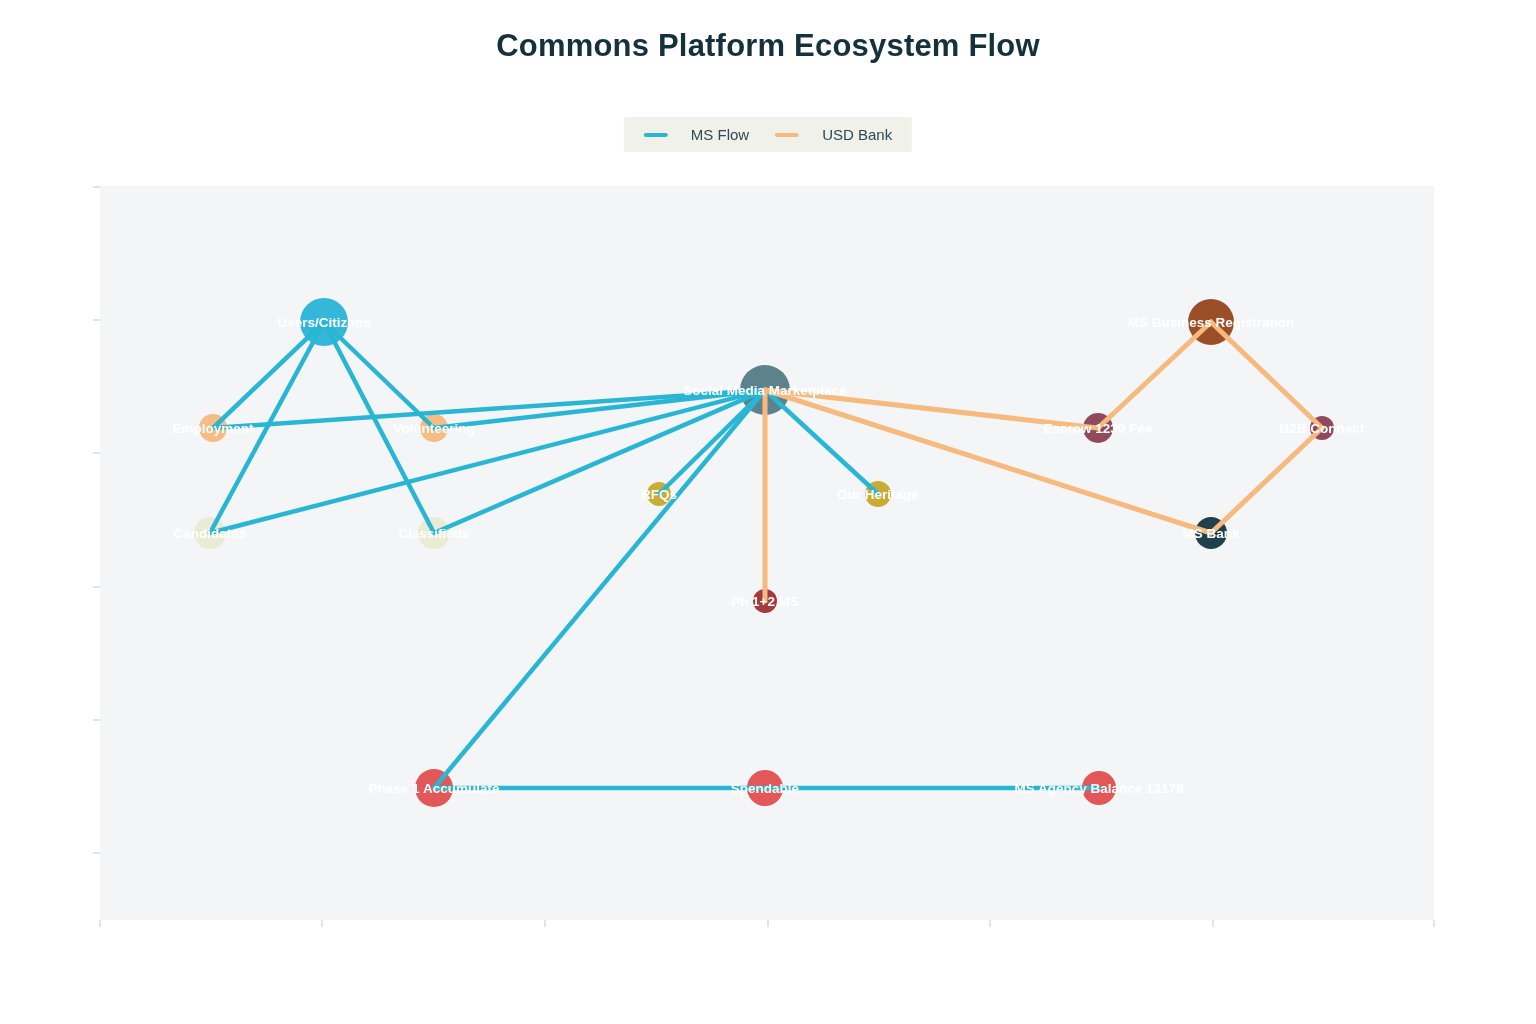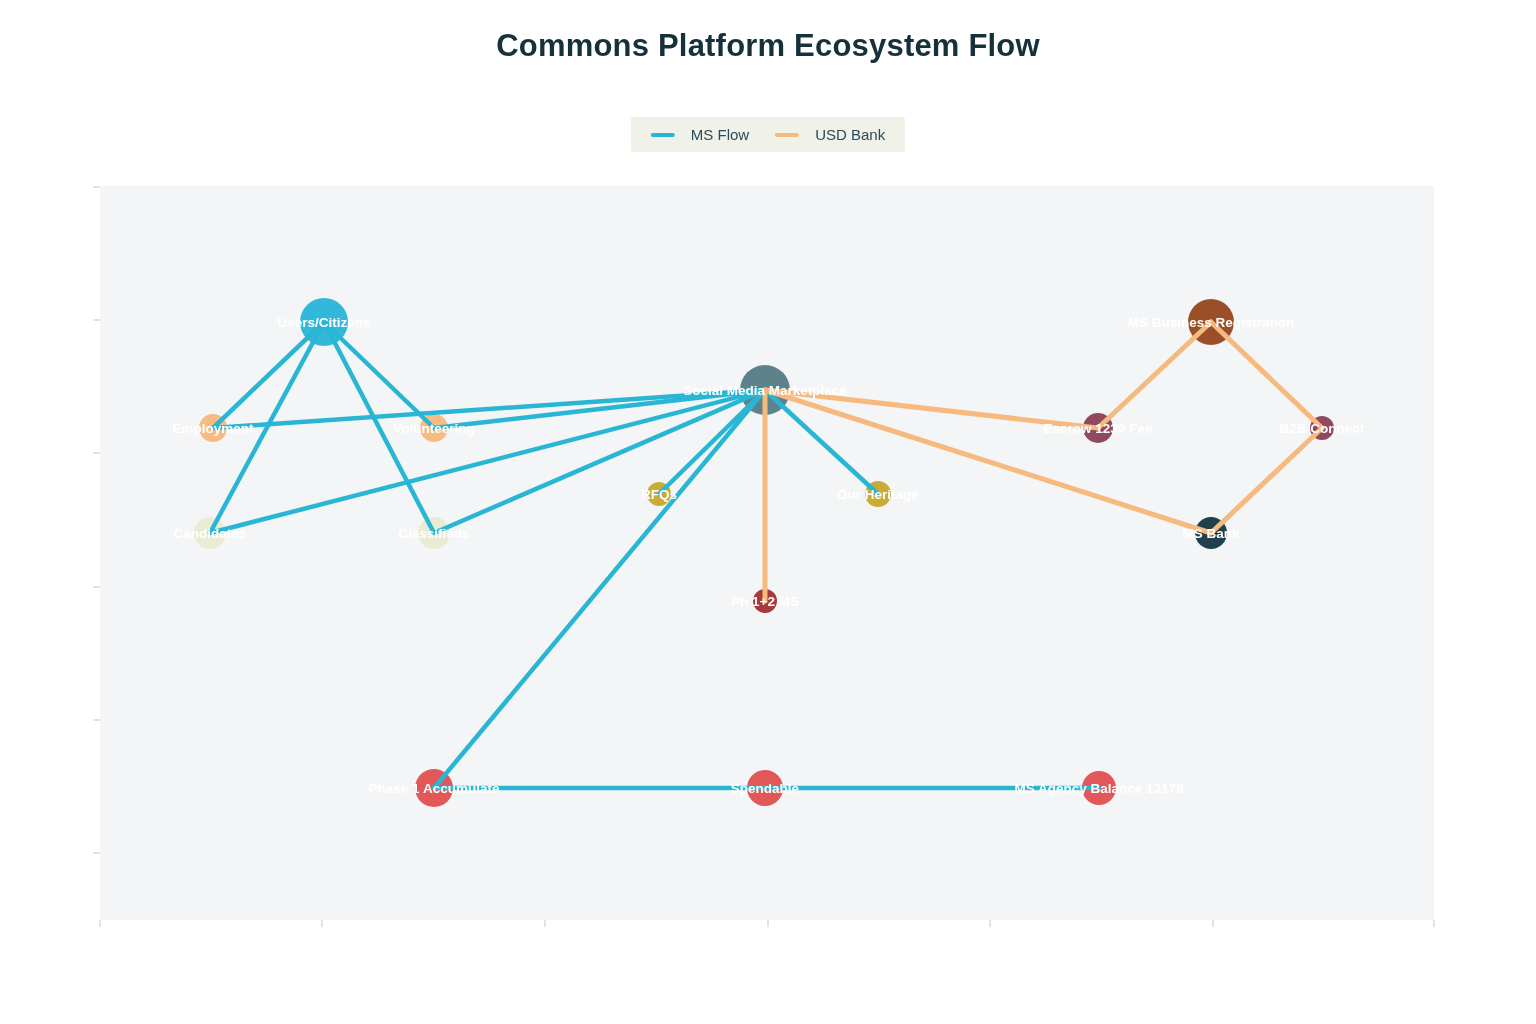--- a/index.html
+++ b/index.html
@@ -2,21 +2,21 @@
 <html><head>
 <meta charset="utf-8">
 <style>
   html,body{margin:0;padding:0;background:#ffffff;font-family:"Liberation Sans",sans-serif;}
   .page{position:relative;width:1536px;height:1024px;background:#ffffff;overflow:hidden;}
   .chart-title{position:absolute;top:28px;left:0;width:100%;text-align:center;
     font-size:31px;font-weight:bold;color:#15313c;letter-spacing:0.2px;}
   .legend{position:absolute;top:117px;left:50%;transform:translateX(-50%);
     display:inline-flex;align-items:center;gap:26px;background:#f0f1e9;
     padding:9px 20px;border-radius:2px;}
-  .legend-item{display:flex;align-items:center;gap:16px;cursor:pointer;}
+  .legend-item{display:flex;align-items:center;gap:23px;cursor:pointer;}
   .legend-swatch{width:24px;height:4px;border-radius:2px;display:inline-block;}
   .legend-label{font-size:15px;color:#2c4a57;}
   svg text{font-family:"Liberation Sans",sans-serif;}
 </style>
 </head>
 <body>
 
 <div class="page">
   <div class="chart-title">Commons Platform Ecosystem Flow</div>
 

